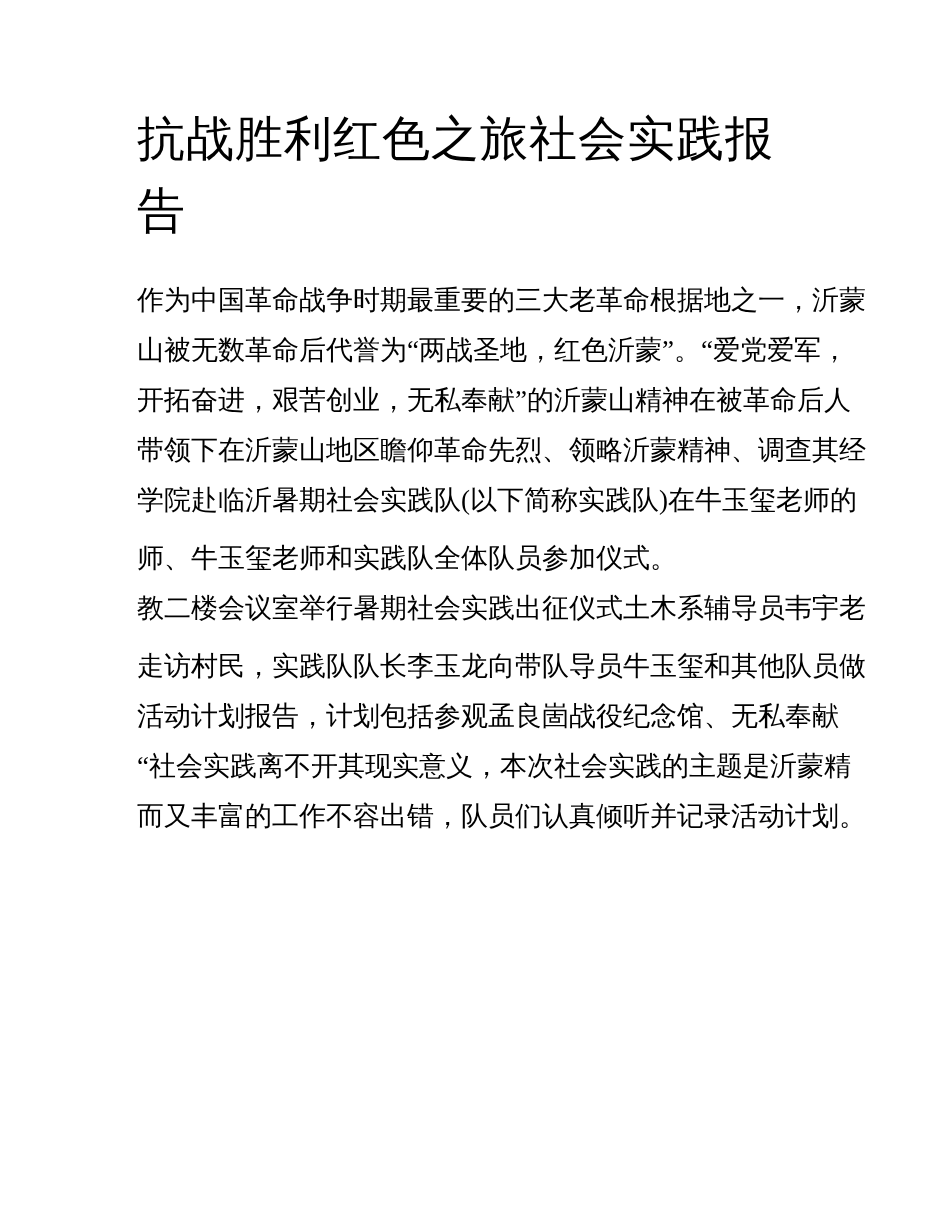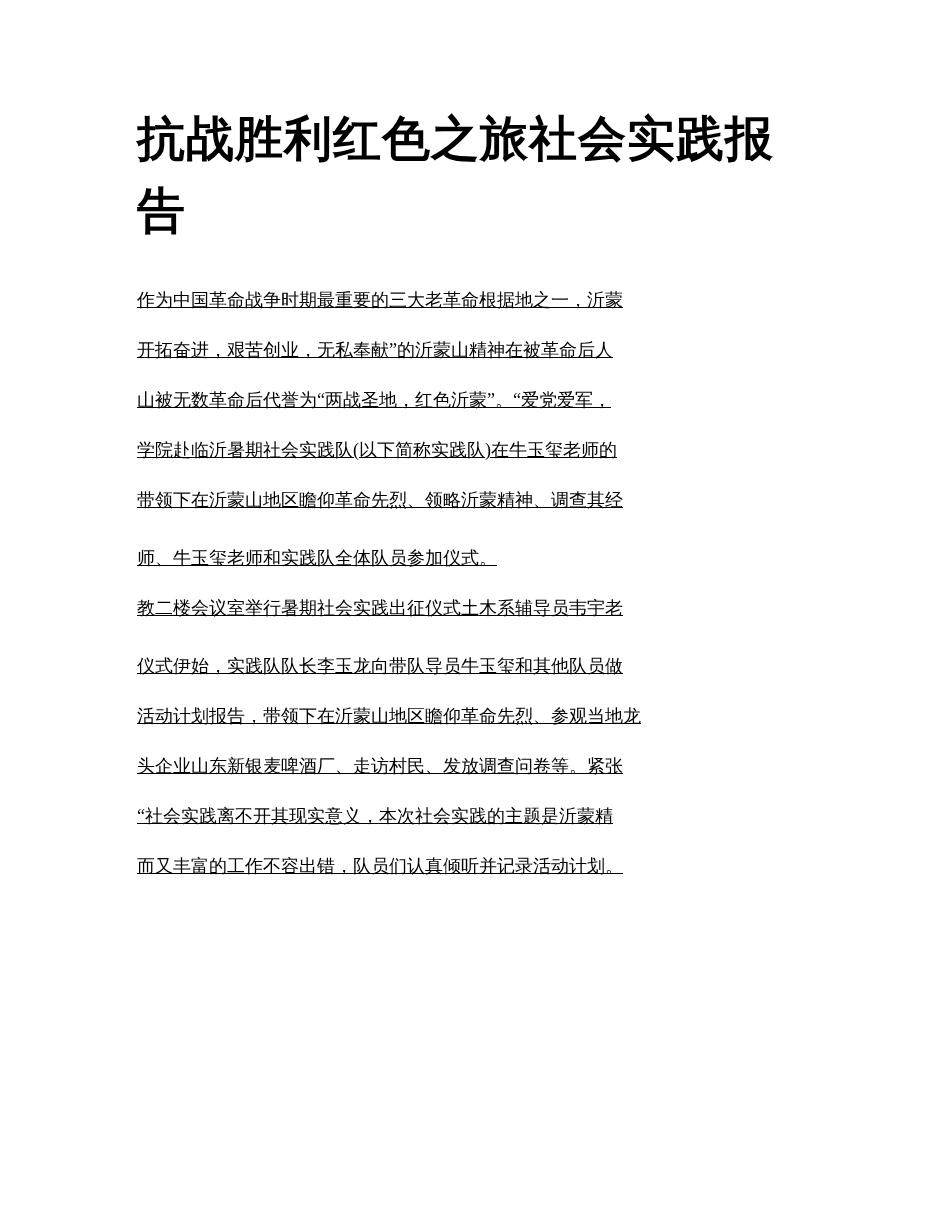--- a/index.html
+++ b/index.html
@@ -25,27 +25,25 @@
     margin: 0;
     padding: 0;
     font-size: 48px;
     font-weight: 400;
     line-height: 72px;
     letter-spacing: 1px;
   }
   .title-line {
     display: block;
     white-space: nowrap;
-    font-weight: bold;
   }
   .doc-body {
     margin-top: 28px;
-    font-size: 18px;
+    font-size: 27px;
     line-height: 50px;
-    text-decoration: underline;
   }
   .para {
     margin: 0;
     padding: 0;
   }
   .para + .para {
     margin-top: 8px;
   }
   .line {
     display: block;
@@ -59,34 +57,33 @@
 
   <h1 class="doc-title">
     <span class="title-line">抗战胜利红色之旅社会实践报</span>
     <span class="title-line">告</span>
   </h1>
 
   <div class="doc-body">
 
     <p class="para">
       <span class="line">作为中国革命战争时期最重要的三大老革命根据地之一，沂蒙</span>
+      <span class="line">山被无数革命后代誉为“两战圣地，红色沂蒙”。“爱党爱军，</span>
       <span class="line">开拓奋进，艰苦创业，无私奉献”的沂蒙山精神在被革命后人</span>
-      <span class="line">山被无数革命后代誉为“两战圣地，红色沂蒙”。“爱党爱军，</span>
+      <span class="line">带领下在沂蒙山地区瞻仰革命先烈、领略沂蒙精神、调查其经</span>
       <span class="line">学院赴临沂暑期社会实践队(以下简称实践队)在牛玉玺老师的</span>
-      <span class="line">带领下在沂蒙山地区瞻仰革命先烈、领略沂蒙精神、调查其经</span>
     </p>
 
     <p class="para">
       <span class="line">师、牛玉玺老师和实践队全体队员参加仪式。</span>
       <span class="line">教二楼会议室举行暑期社会实践出征仪式土木系辅导员韦宇老</span>
     </p>
 
     <p class="para">
-      <span class="line">仪式伊始，实践队队长李玉龙向带队导员牛玉玺和其他队员做</span>
-      <span class="line">活动计划报告，带领下在沂蒙山地区瞻仰革命先烈、参观当地龙</span>
-      <span class="line">头企业山东新银麦啤酒厂、走访村民、发放调查问卷等。紧张</span>
+      <span class="line">走访村民，实践队队长李玉龙向带队导员牛玉玺和其他队员做</span>
+      <span class="line">活动计划报告，计划包括参观孟良崮战役纪念馆、无私奉献</span>
       <span class="line">“社会实践离不开其现实意义，本次社会实践的主题是沂蒙精</span>
       <span class="line">而又丰富的工作不容出错，队员们认真倾听并记录活动计划。</span>
     </p>
 
   </div>
 
 </div>
 
 </body></html>

